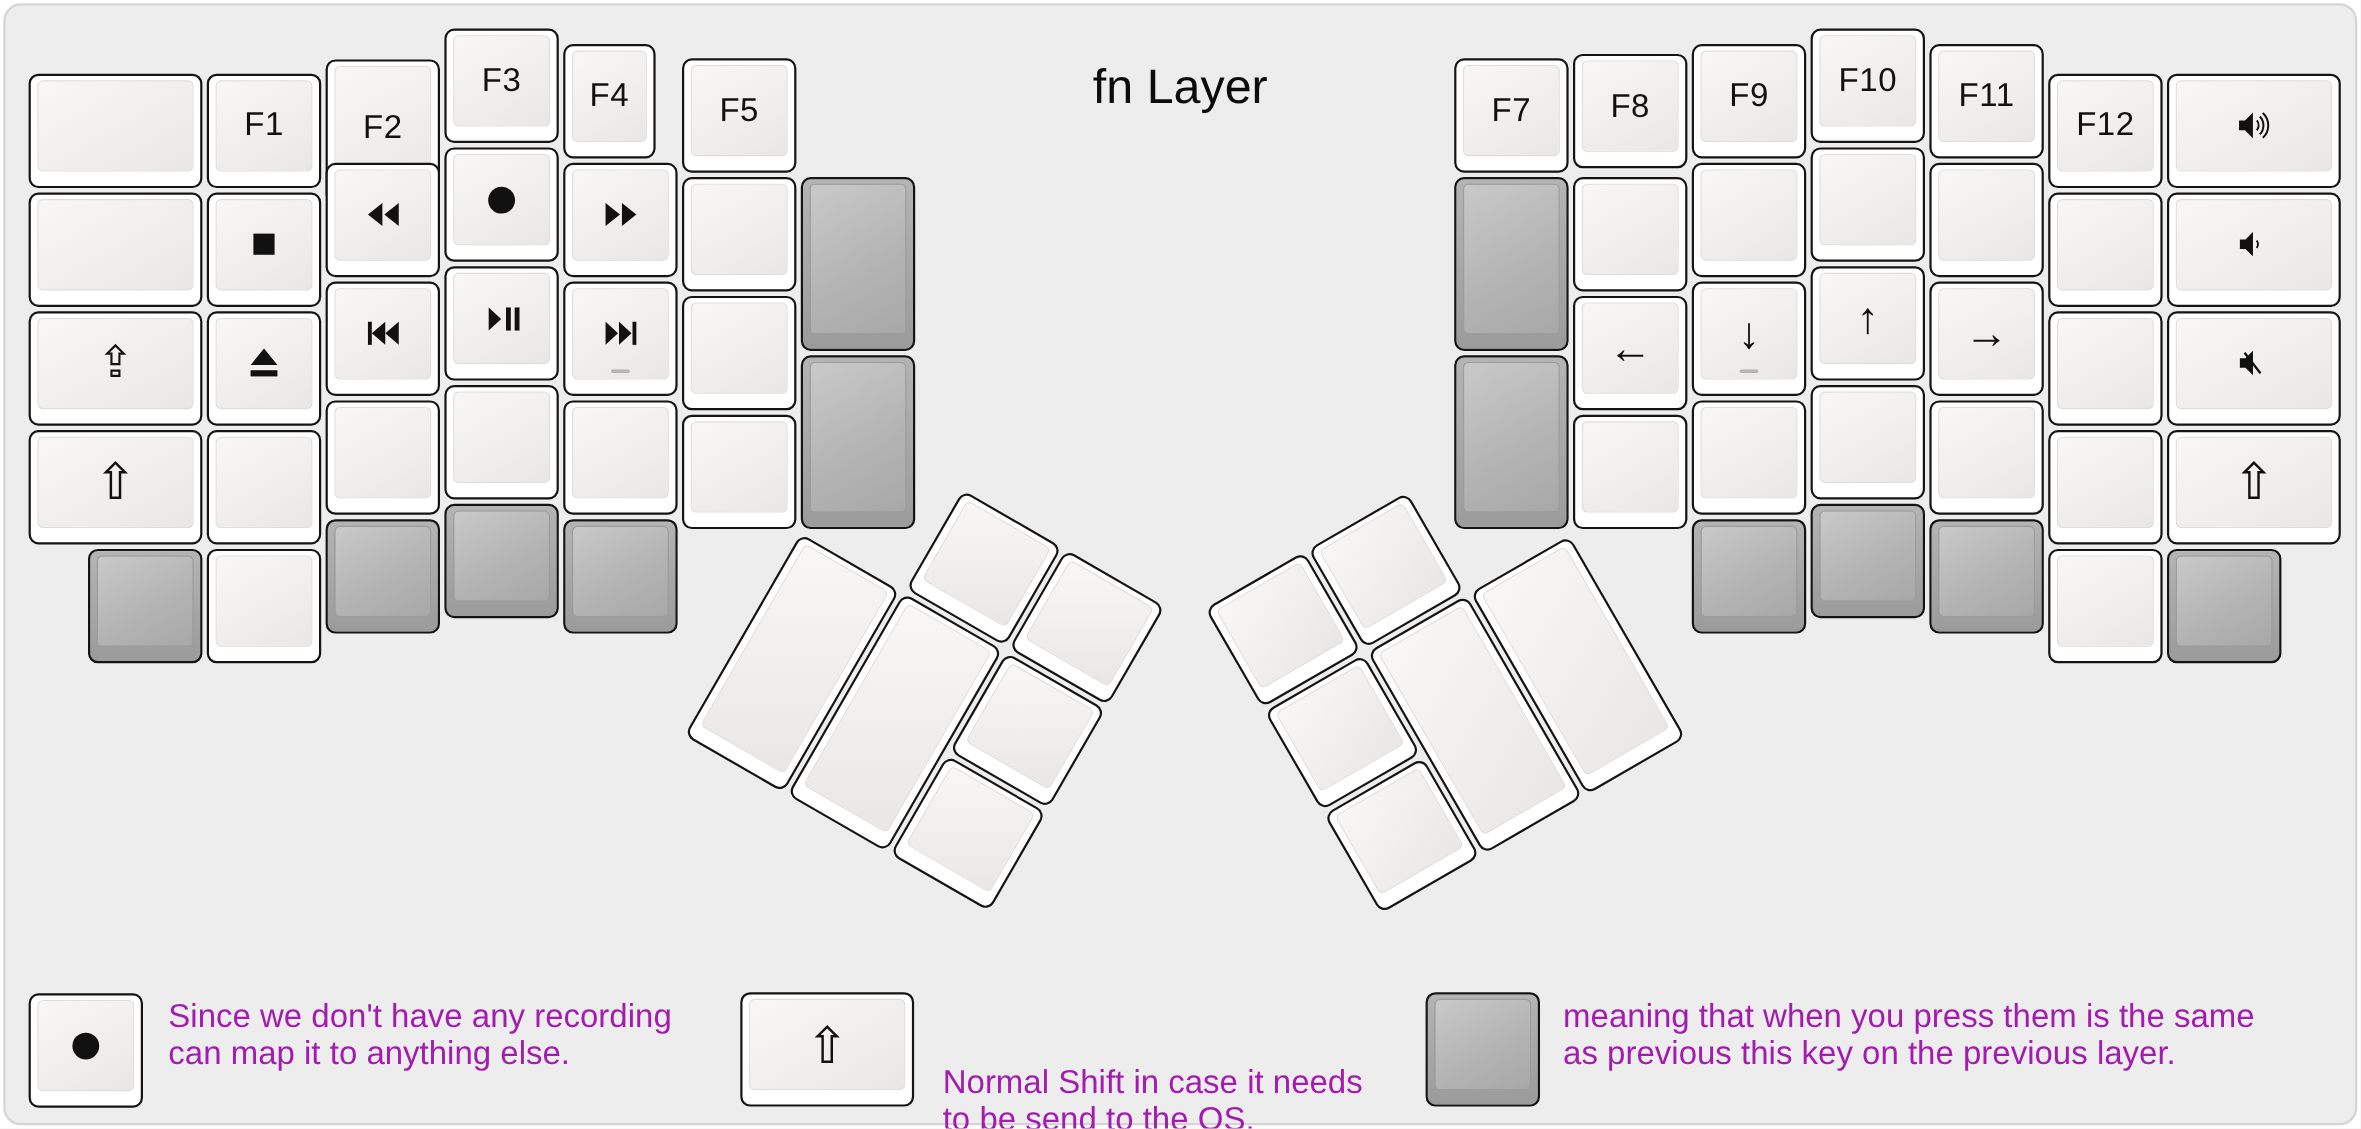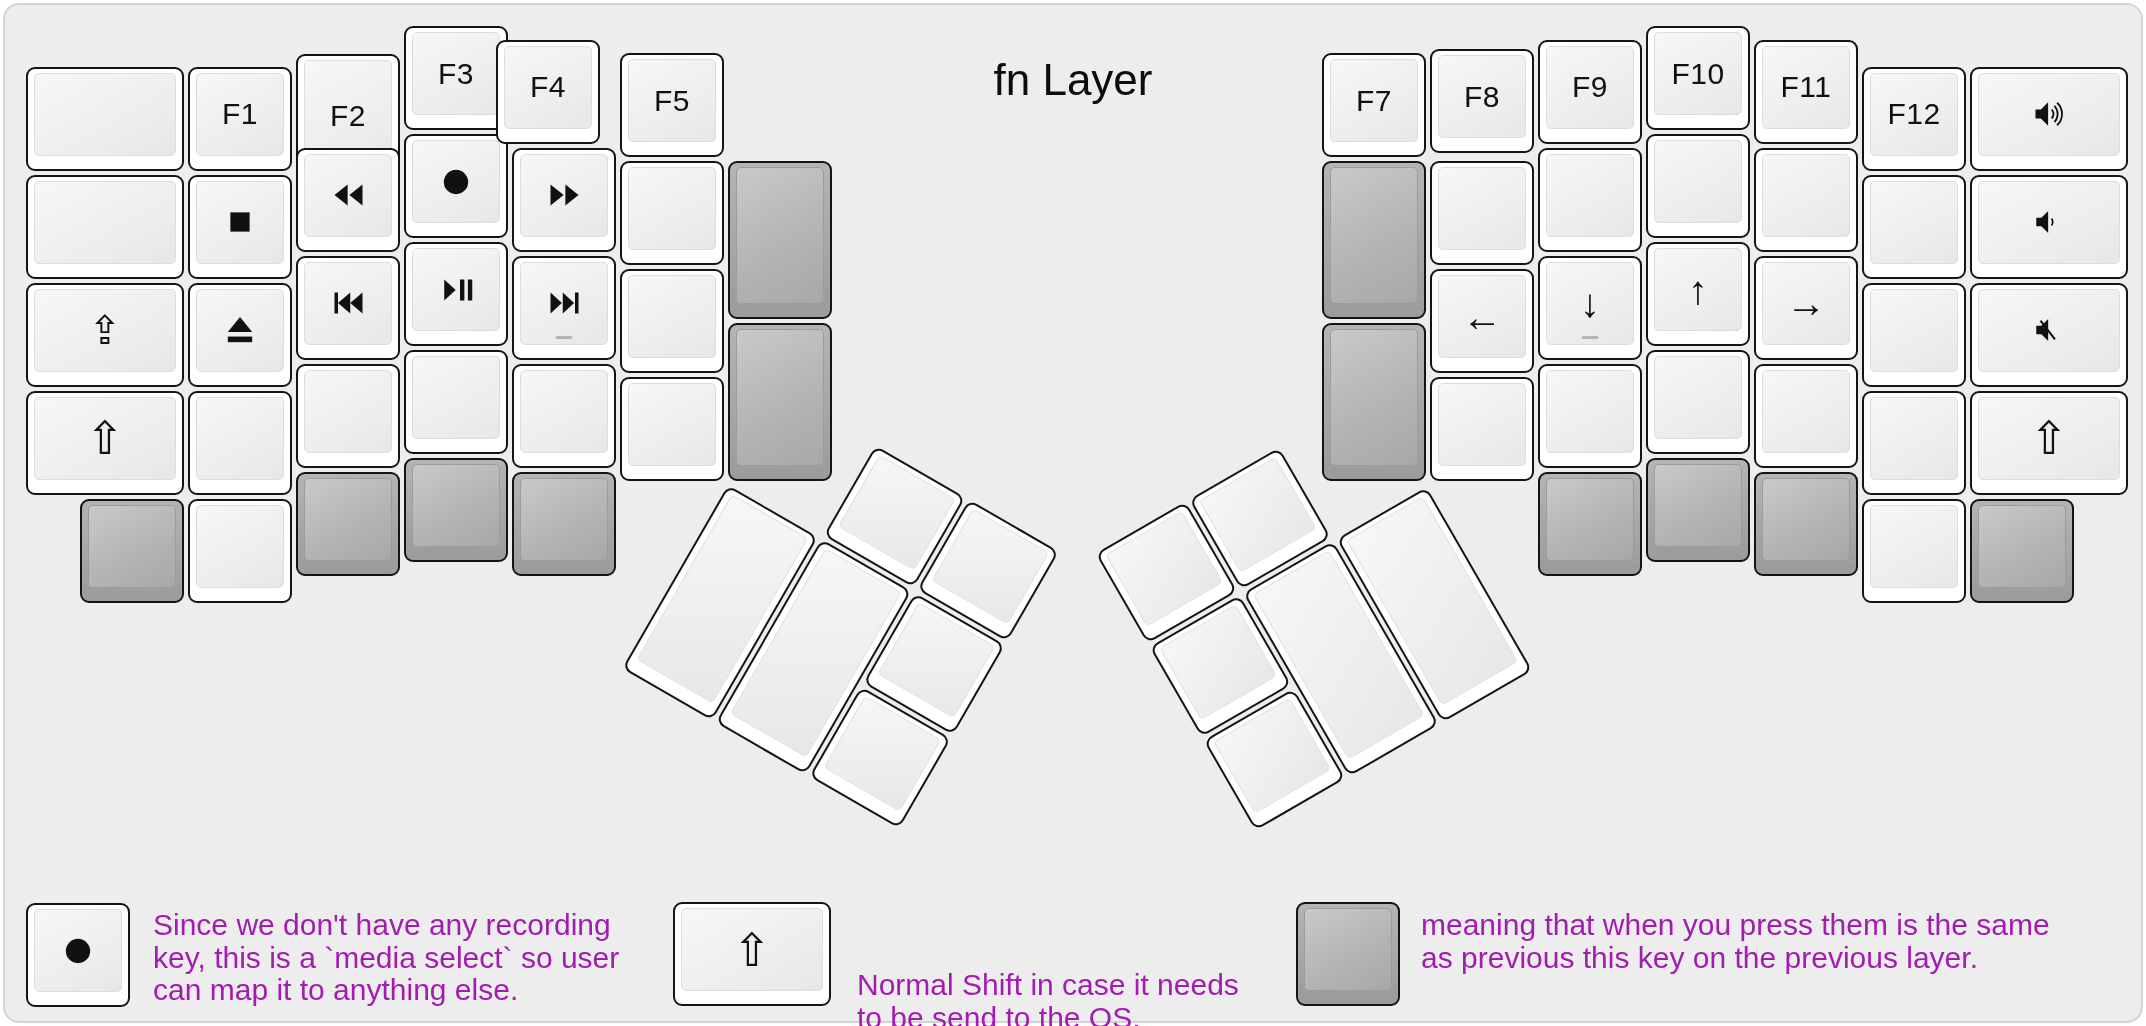--- a/index.html
+++ b/index.html
@@ -160,21 +160,21 @@
             </svg>
           </span>
         </div>
       </div>
       <div class="key" style="left: 399px; top: 345px; width: 104px; height: 104px;">
         <div class="keytop"></div>
       </div>
       <div class="key dark" style="left: 399px; top: 453px; width: 104px; height: 104px;">
         <div class="keytop"></div>
       </div>
-      <div class="key" style="left: 491px; top: 34.5px; width: 104px; height: 104px;">
+      <div class="key" style="left: 507px; top: 34.5px; width: 84px; height: 104px;">
         <div class="keytop">
           <span class="klabel">F4</span>
         </div>
       </div>
       <div class="key" style="left: 507px; top: 142.5px; width: 104px; height: 104px;">
         <div class="keytop">
           <span class="kicon">
             <svg width="33" height="28" viewBox="0 0 36 32">
               <polygon points="2,4 2,28 17,16" fill="#111"></polygon>
               <polygon points="19,4 19,28 34,16" fill="#111"></polygon>
@@ -406,21 +406,21 @@
   <div class="board" id="legend">
       <div class="key" style="left: 21px; top: 898px; width: 104px; height: 104px;">
         <div class="keytop">
           <span class="kicon">
             <svg width="30" height="30" viewBox="0 0 32 32">
               <circle cx="16" cy="16" r="13" fill="#111"></circle>
             </svg>
           </span>
         </div>
       </div>
-      <div class="legend-text" style="left: 148px; top: 904px;"><div>Since we don't have any recording</div><div>key, this is a `media select` so user</div><div>can map it to anything else.</div></div>
+      <div class="legend-text" style="left: 148px; top: 904px;"><div>Since we don't have any recording</div><div>can map it to anything else.</div></div>
       <div class="key" style="left: 668px; top: 897px; width: 158px; height: 104px;">
         <div class="keytop">
           <span class="kglyph" style="font-size: 46px;">⇧</span>
         </div>
       </div>
       <div class="legend-text" style="left: 852px; top: 920px; margin-top: 44px;"><div>Normal Shift in case it needs</div><div>to be send to the OS.</div></div>
       <div class="key dark" style="left: 1291px; top: 897px; width: 104px; height: 104px;">
         <div class="keytop"></div>
       </div>
       <div class="legend-text" style="left: 1416px; top: 904px;"><div>meaning that when you press them is the same</div><div>as previous this key on the previous layer.</div></div>

